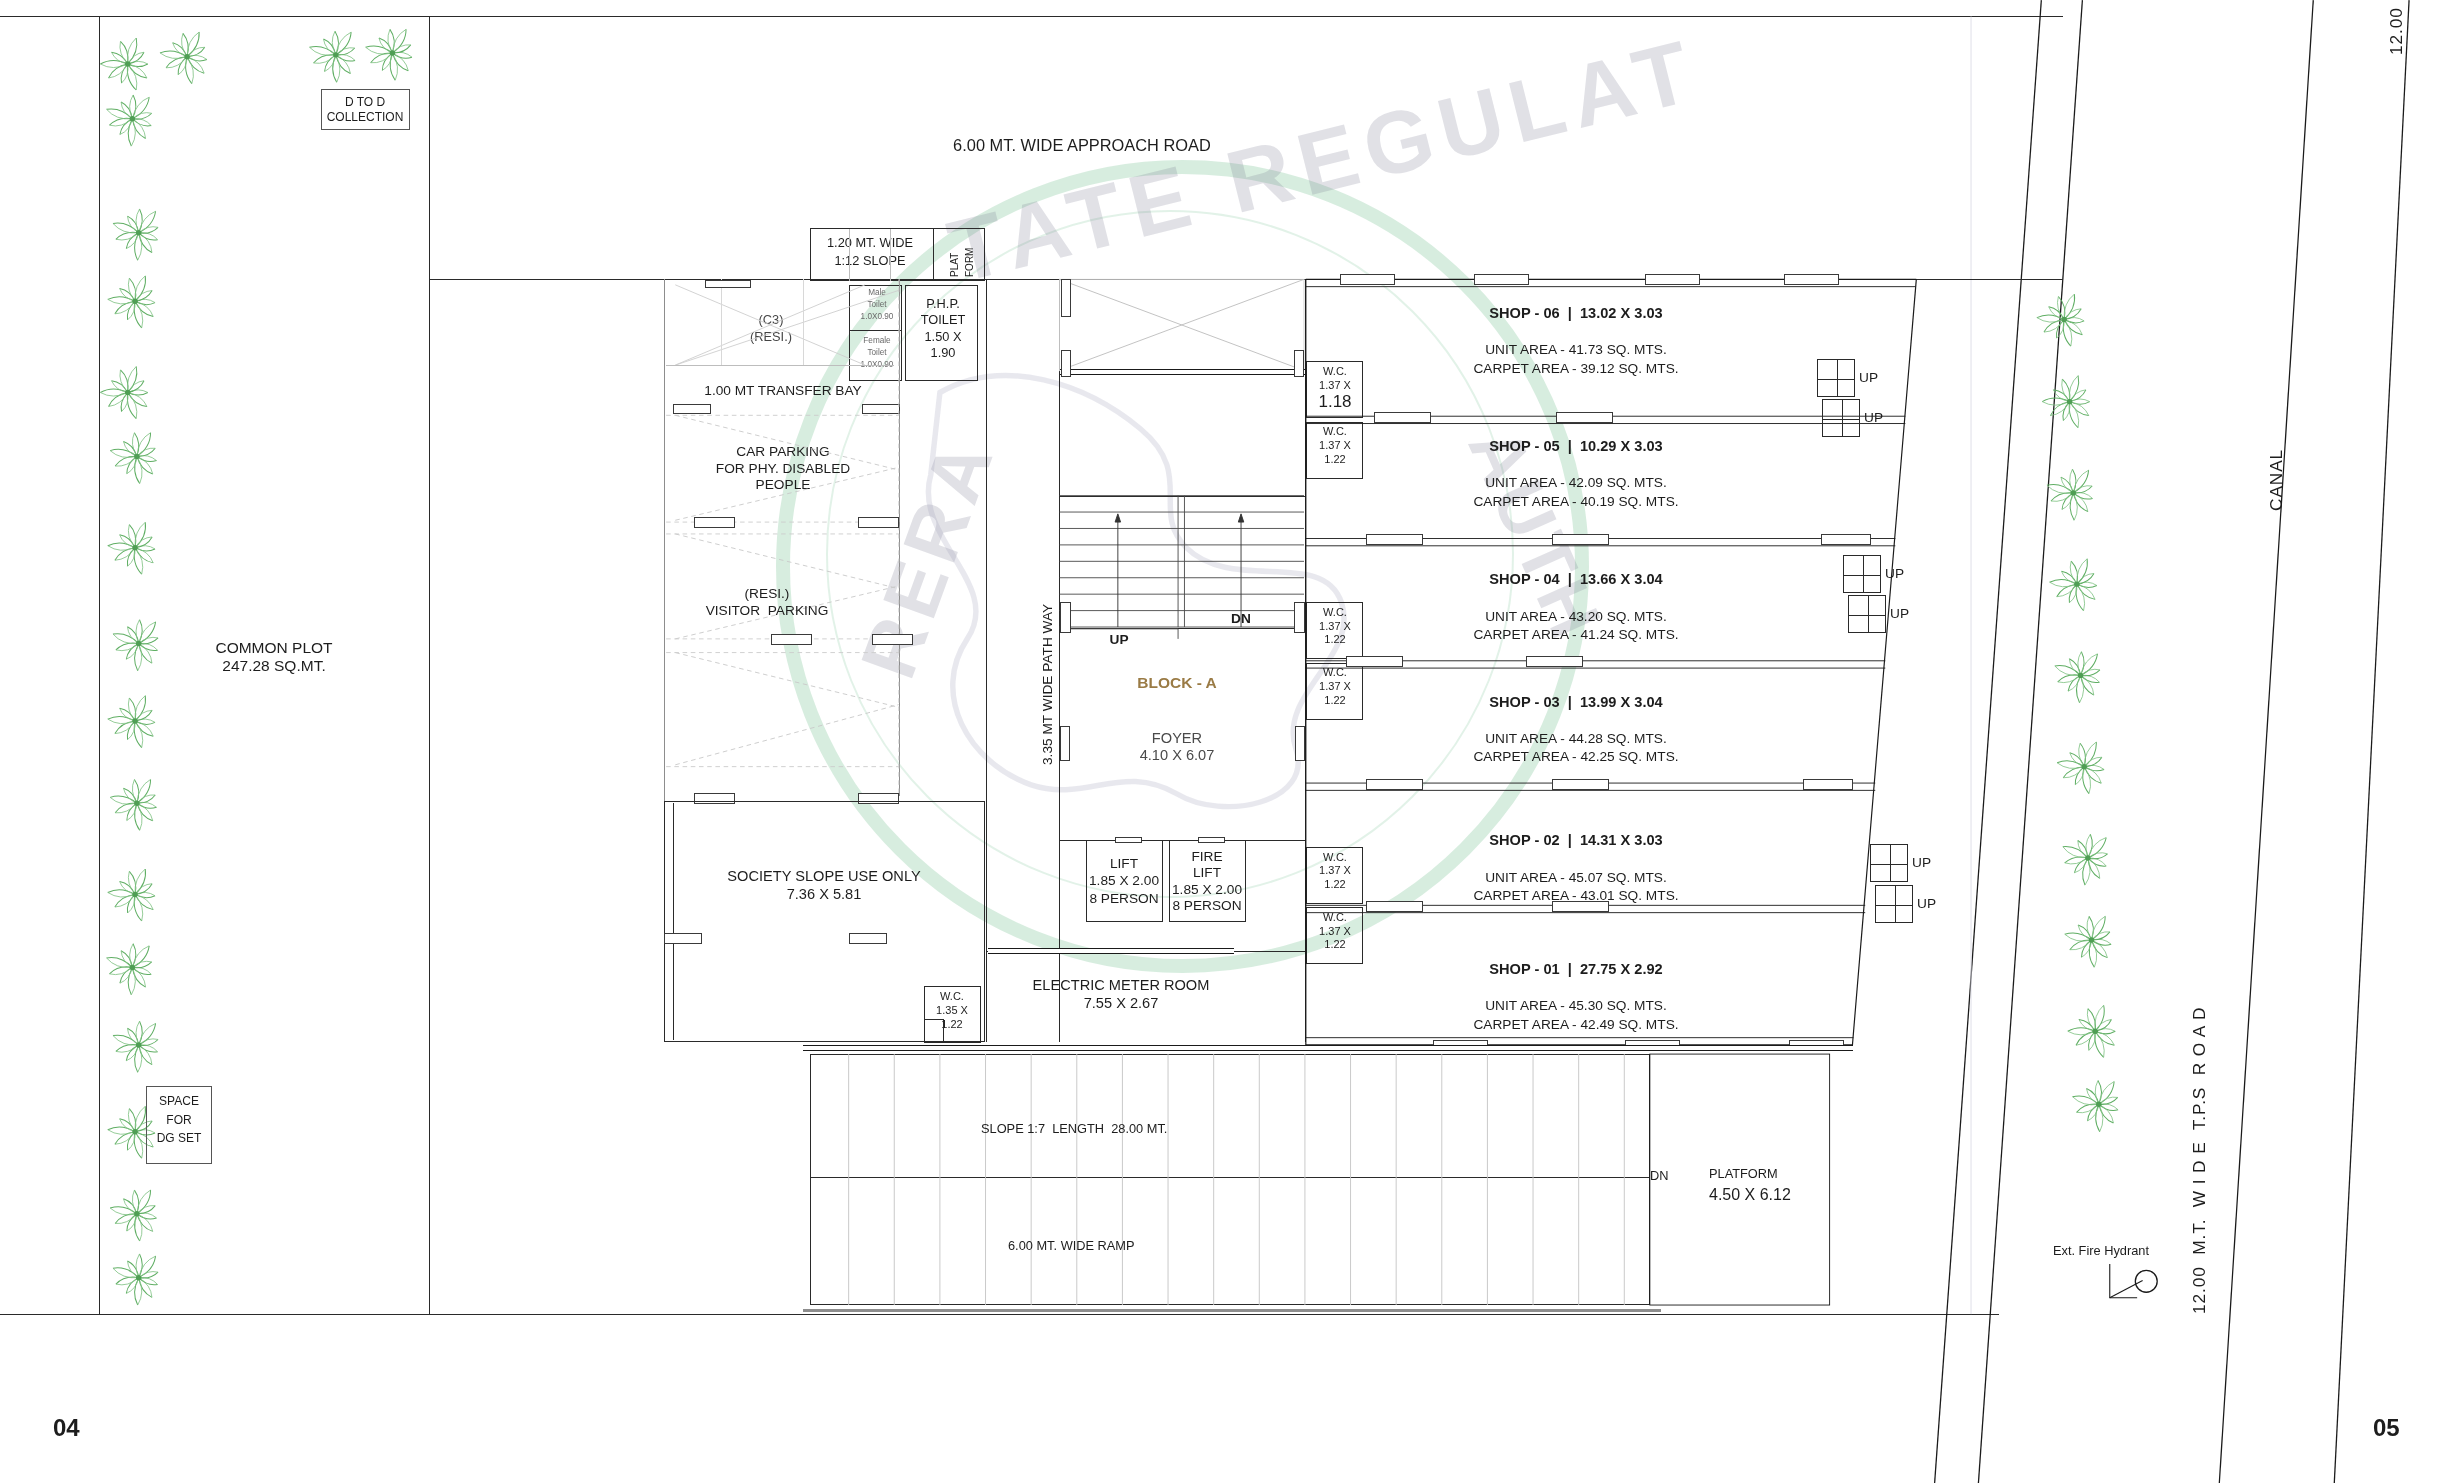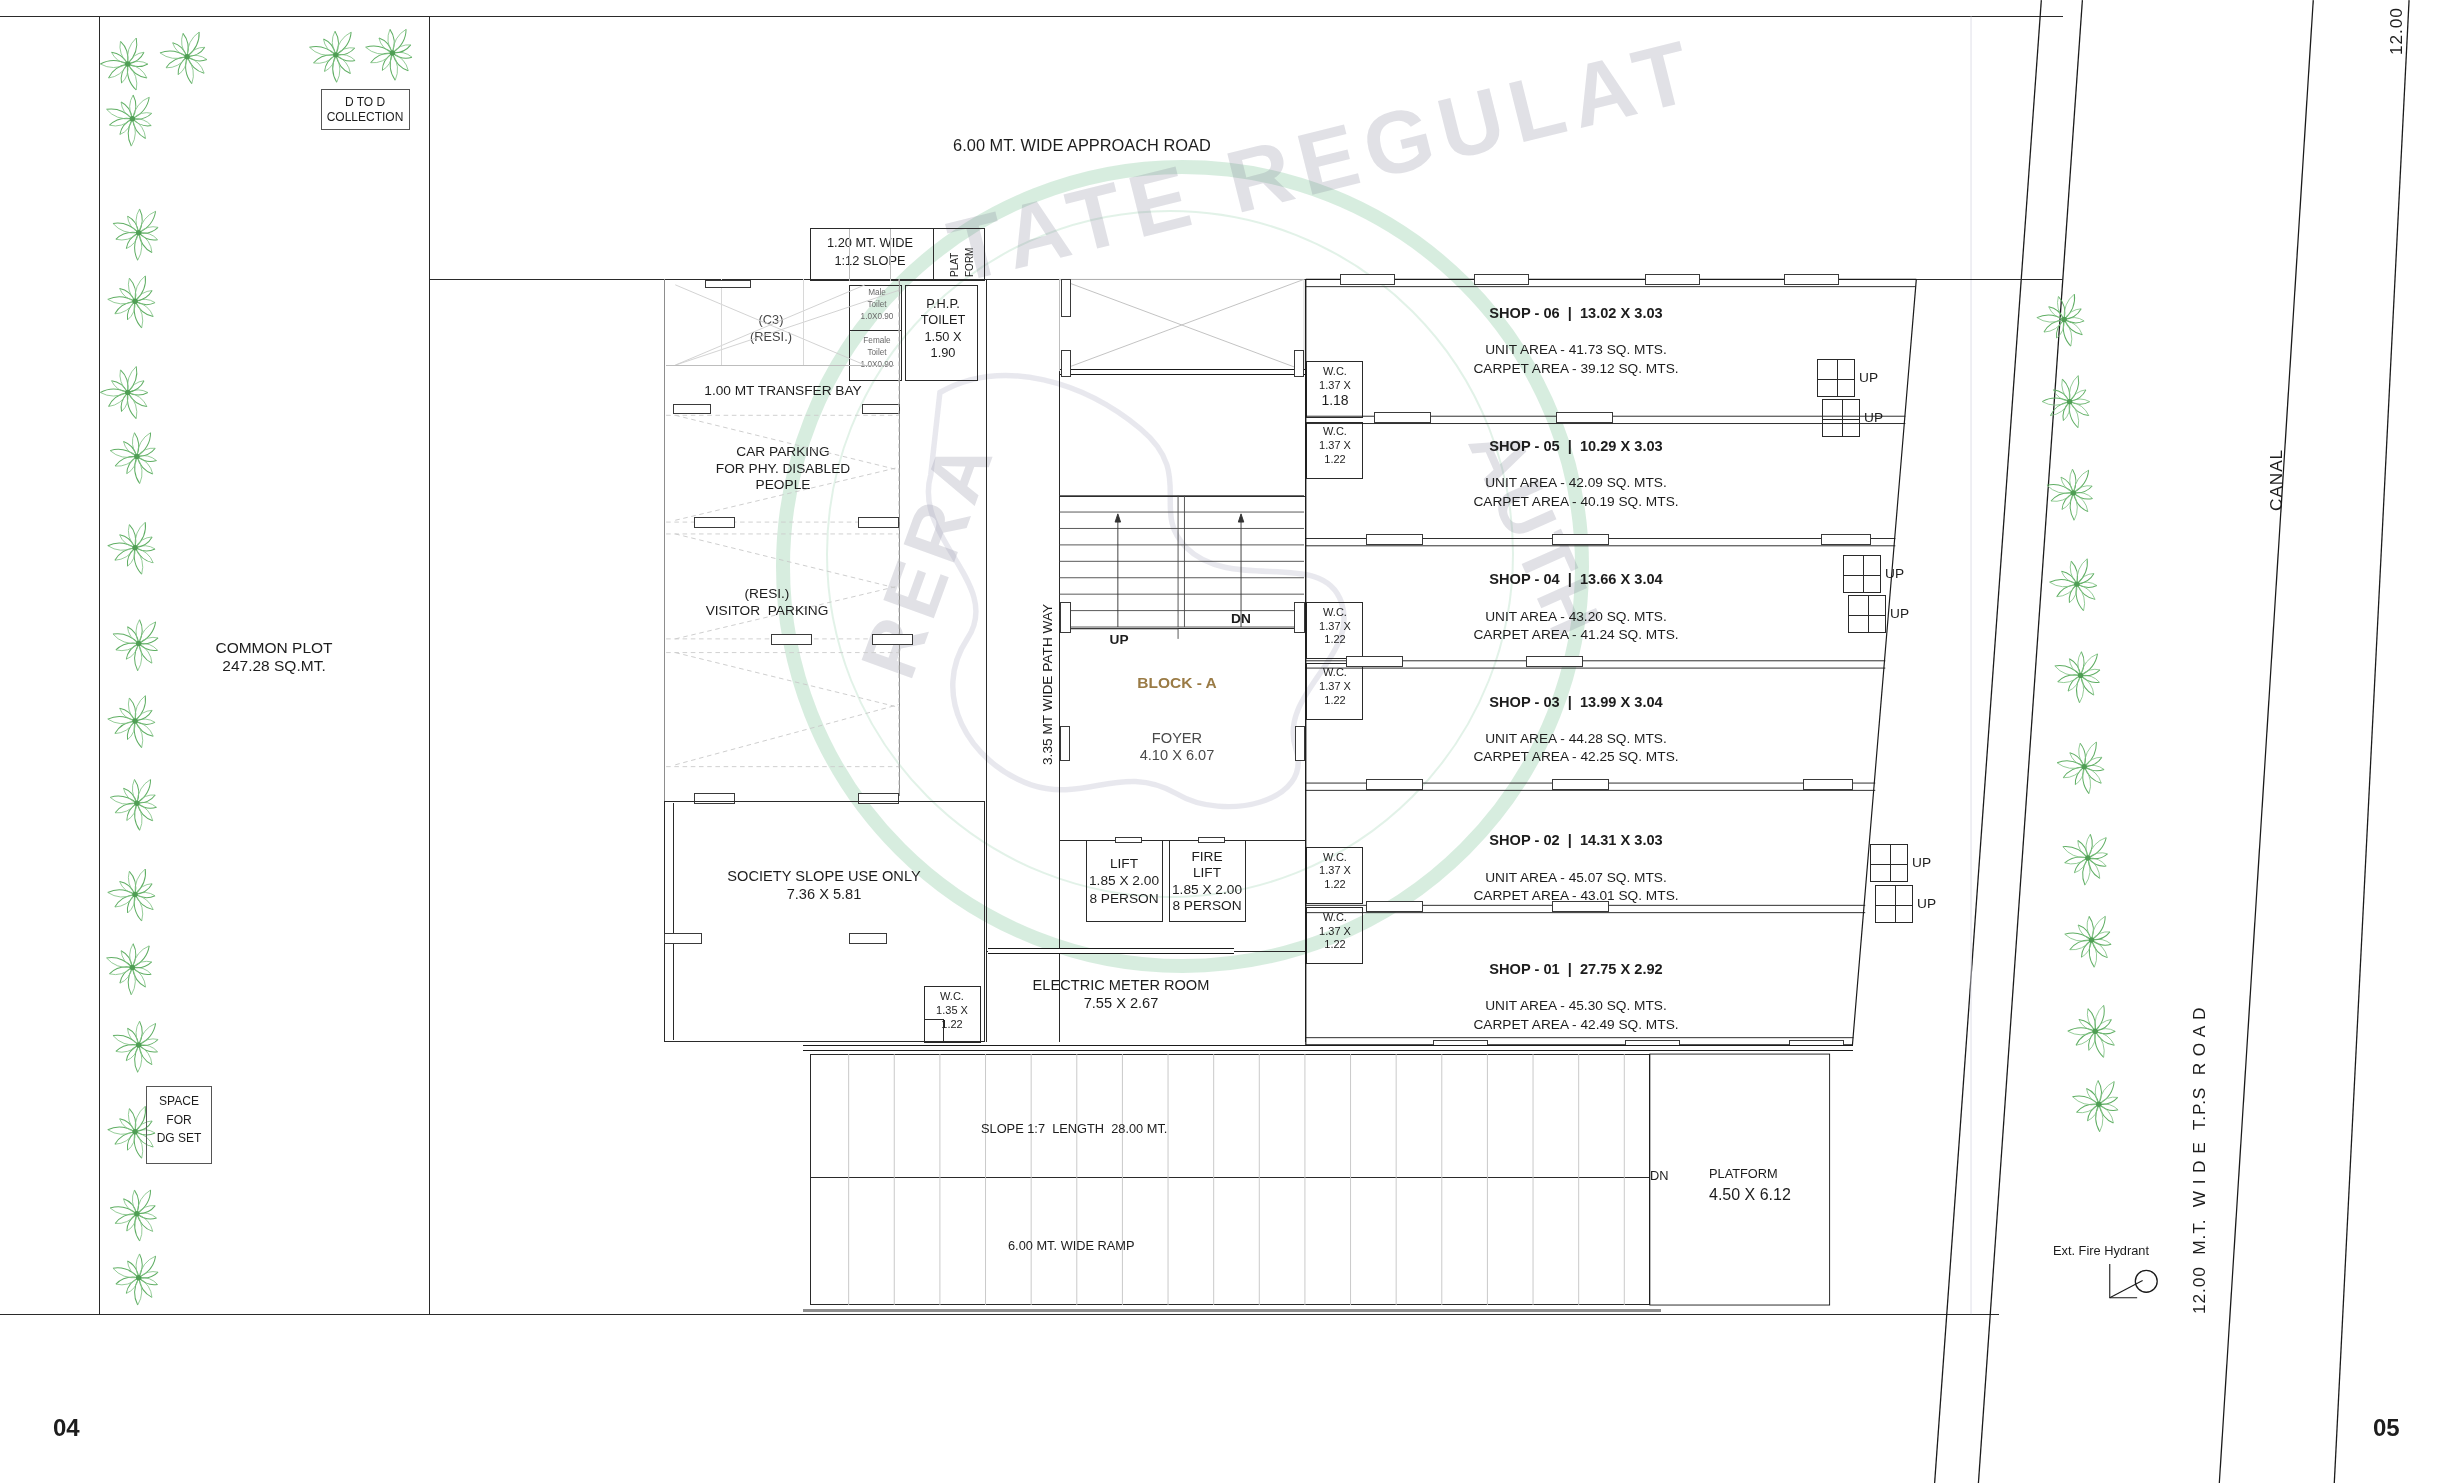--- a/index.html
+++ b/index.html
@@ -921,21 +921,21 @@
   <div>
     <div class="box2" style="left:1306px;top:361px;width:57px;height:57px;"></div>
     <div class="box2" style="left:1306px;top:422px;width:57px;height:57px;"></div>
     <div class="box2" style="left:1306px;top:602px;width:57px;height:57px;"></div>
     <div class="box2" style="left:1306px;top:663px;width:57px;height:57px;"></div>
     <div class="box2" style="left:1306px;top:847px;width:57px;height:57px;"></div>
     <div class="box2" style="left:1306px;top:907px;width:57px;height:57px;"></div>
 
     <span class="txt c" style="left:1335px;top:365px;font-size:11px;">W.C.</span>
     <span class="txt c" style="left:1335px;top:379px;font-size:11px;">1.37 X</span>
-    <span class="txt c" style="left:1335px;top:392px;font-size:14px;">1.18</span>
+    <span class="txt c" style="left:1335px;top:392px;font-size:17px;">1.18</span>
 
     <span class="txt c" style="left:1335px;top:425px;font-size:11px;">W.C.</span>
     <span class="txt c" style="left:1335px;top:439px;font-size:11px;">1.37 X</span>
     <span class="txt c" style="left:1335px;top:453px;font-size:11px;">1.22</span>
 
     <span class="txt c" style="left:1335px;top:606px;font-size:11px;">W.C.</span>
     <span class="txt c" style="left:1335px;top:620px;font-size:11px;">1.37 X</span>
     <span class="txt c" style="left:1335px;top:633px;font-size:11px;">1.22</span>
 
     <span class="txt c" style="left:1335px;top:666px;font-size:11px;">W.C.</span>

